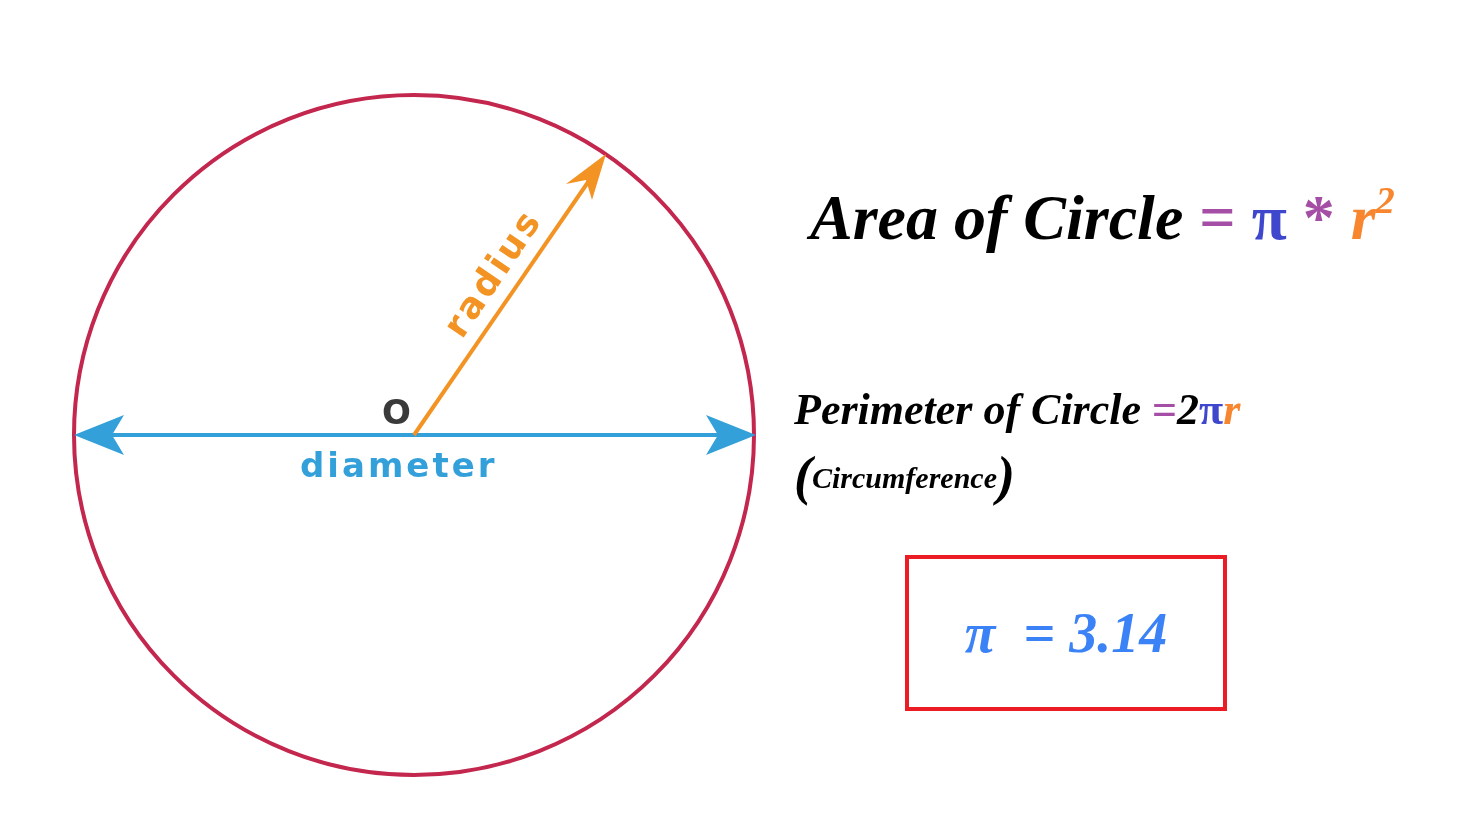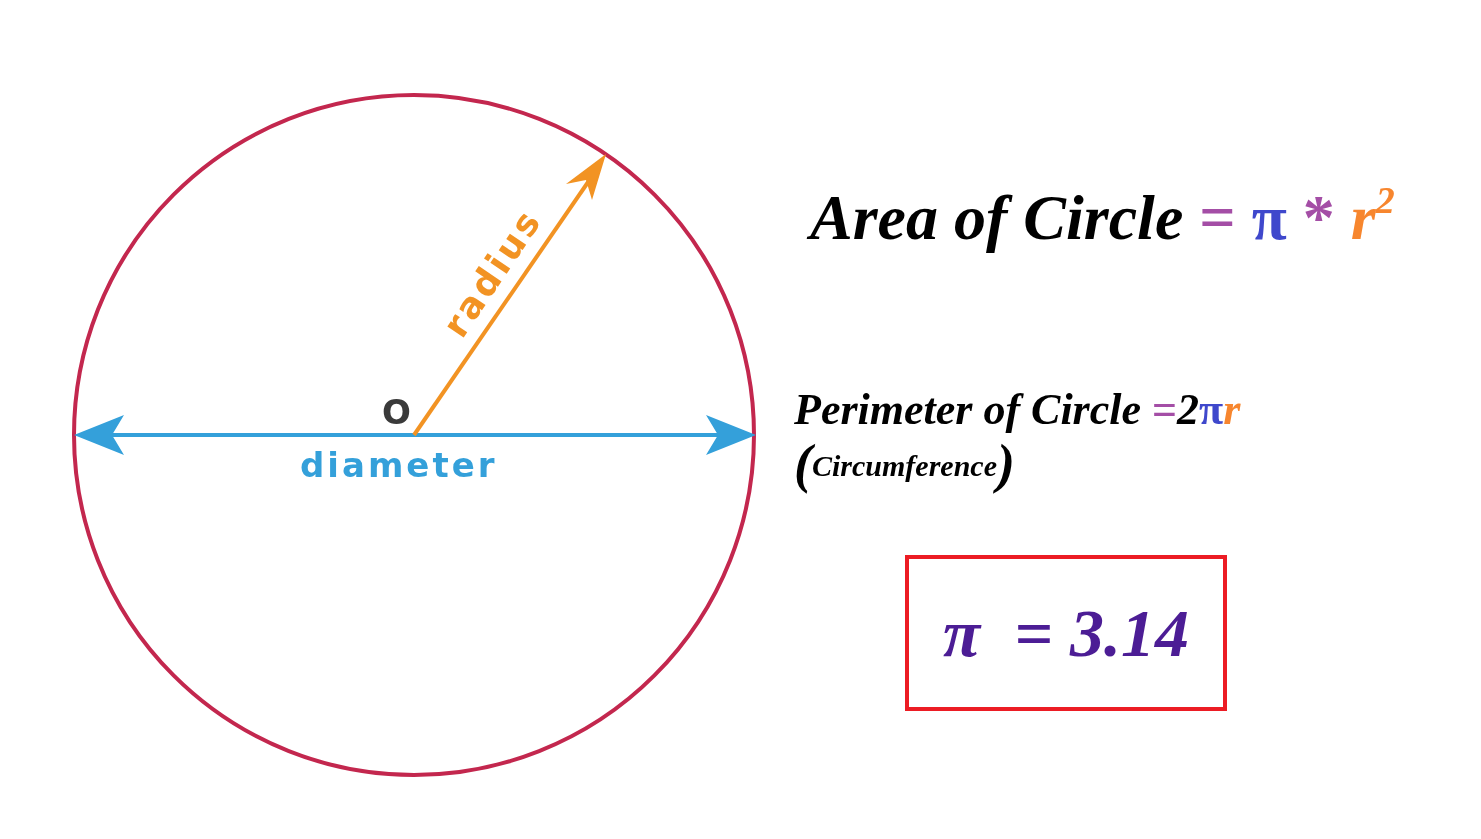--- a/index.html
+++ b/index.html
@@ -10,39 +10,39 @@
       position: absolute;
       font-family: "Liberation Serif", serif;
       font-style: italic;
       font-weight: bold;
       white-space: nowrap;
       color: #000;
       text-align: center;
     }
     .area { left: 810px; top: 178px; font-size: 64px; line-height: 80px; }
     .perim { left: 794px; top: 372px; font-size: 44px; line-height: 76px; }
-    .circum { left: 794px; top: 446px; font-size: 30px; line-height: 36px; }
+    .circum { left: 794px; top: 446px; font-size: 30px; line-height: 60px; }
     .circum .paren { font-size: 54px; vertical-align: -6px; }
     .eq { color: #a44ea6; font-style: normal; font-weight: bold; }
     .pi { color: #3f48cc; font-style: normal; }
     .star { color: #a44ea6; font-style: normal; font-weight: bold; }
     .r { color: #f7862e; }
     .sup { font-size: 38px; vertical-align: 26px; line-height: 0; }
     .pibox {
       position: absolute;
       left: 905px; top: 555px;
       width: 314px; height: 148px;
       border: 4px solid #ec1c24;
       box-sizing: content-box;
       display: flex; align-items: center; justify-content: center;
     }
     .pibox-text {
       font-family: "Liberation Serif", serif;
       font-style: italic; font-weight: bold;
-      font-size: 68px; color: #4c1d95; white-space: nowrap;
+      font-size: 56px; color: #3b82f6; white-space: nowrap;
     }
   </style>
 </head>
 <body>
 
 <svg class="diagram" viewBox="0 0 1481 839" xmlns="http://www.w3.org/2000/svg">
   <circle cx="414" cy="435" r="340" fill="none" stroke="#c3274e" stroke-width="4"></circle>
 
   <g>
     <line x1="92" y1="435" x2="738" y2="435" stroke="#34a0da" stroke-width="4"></line>

